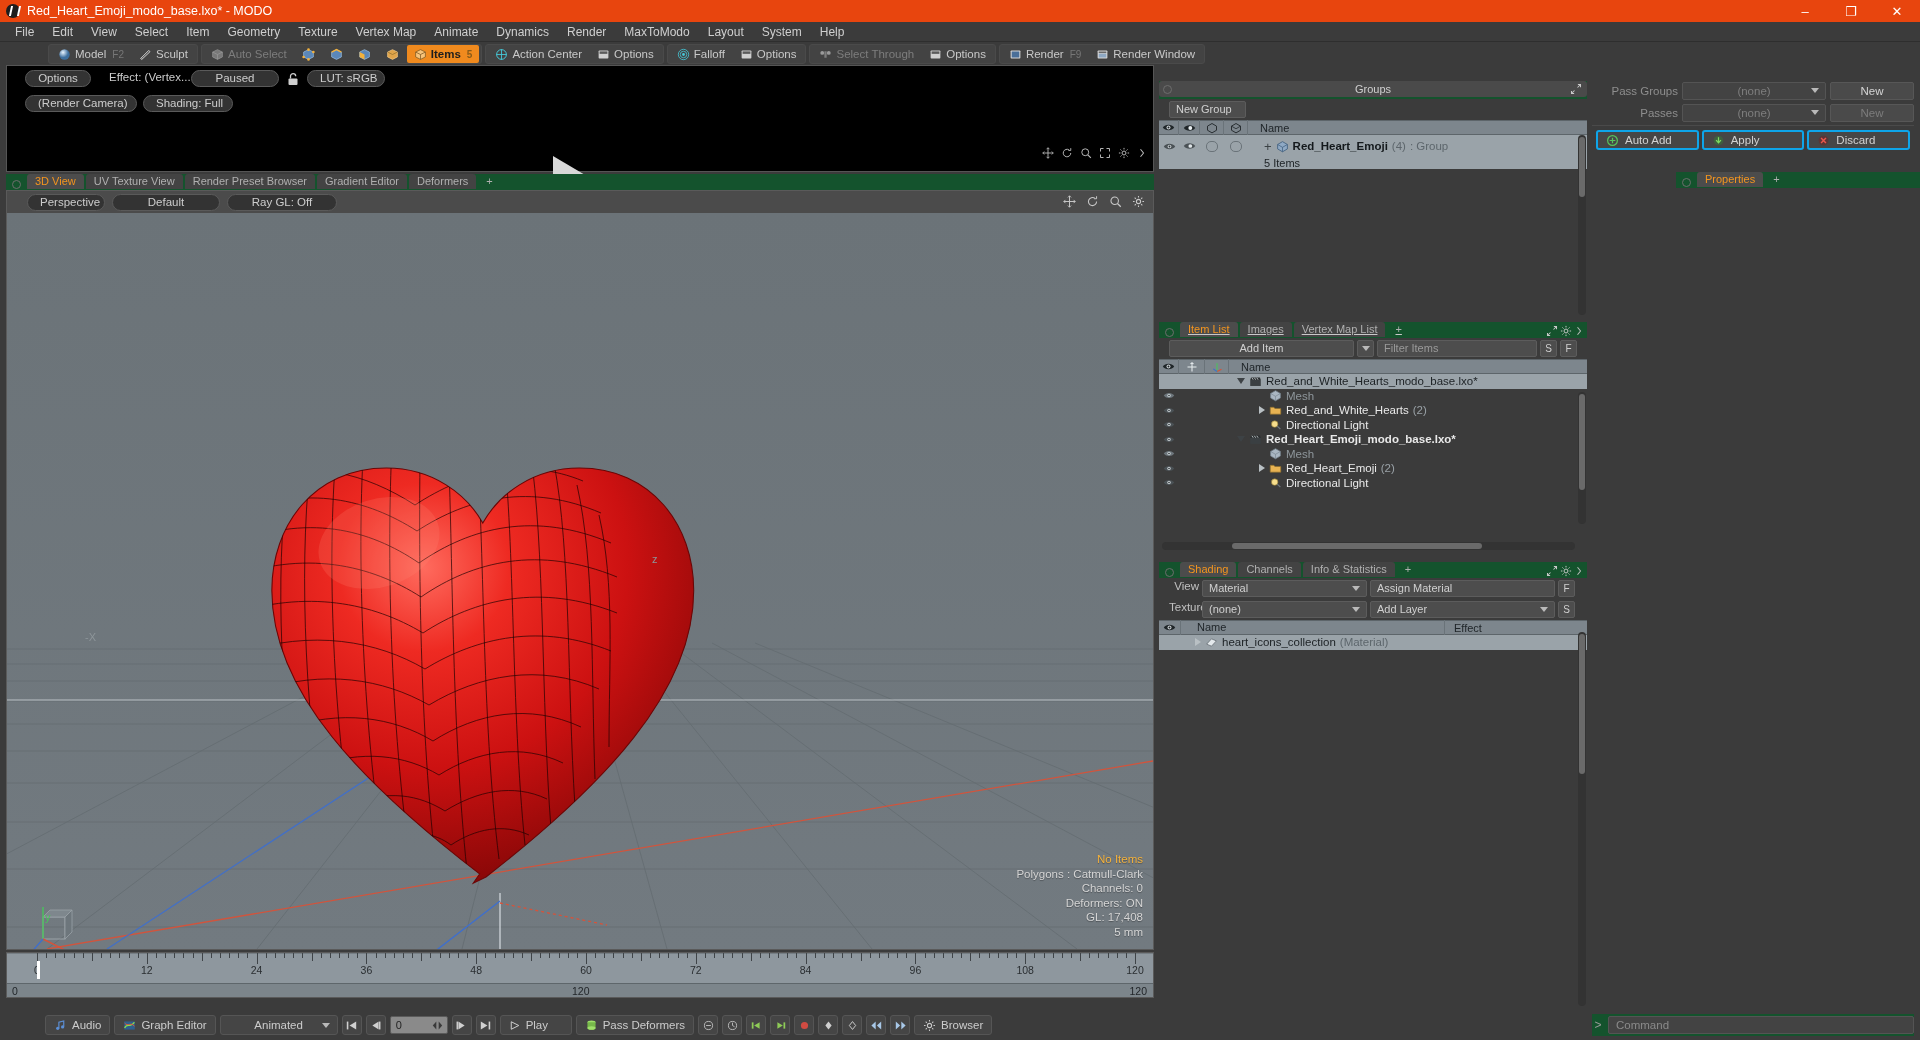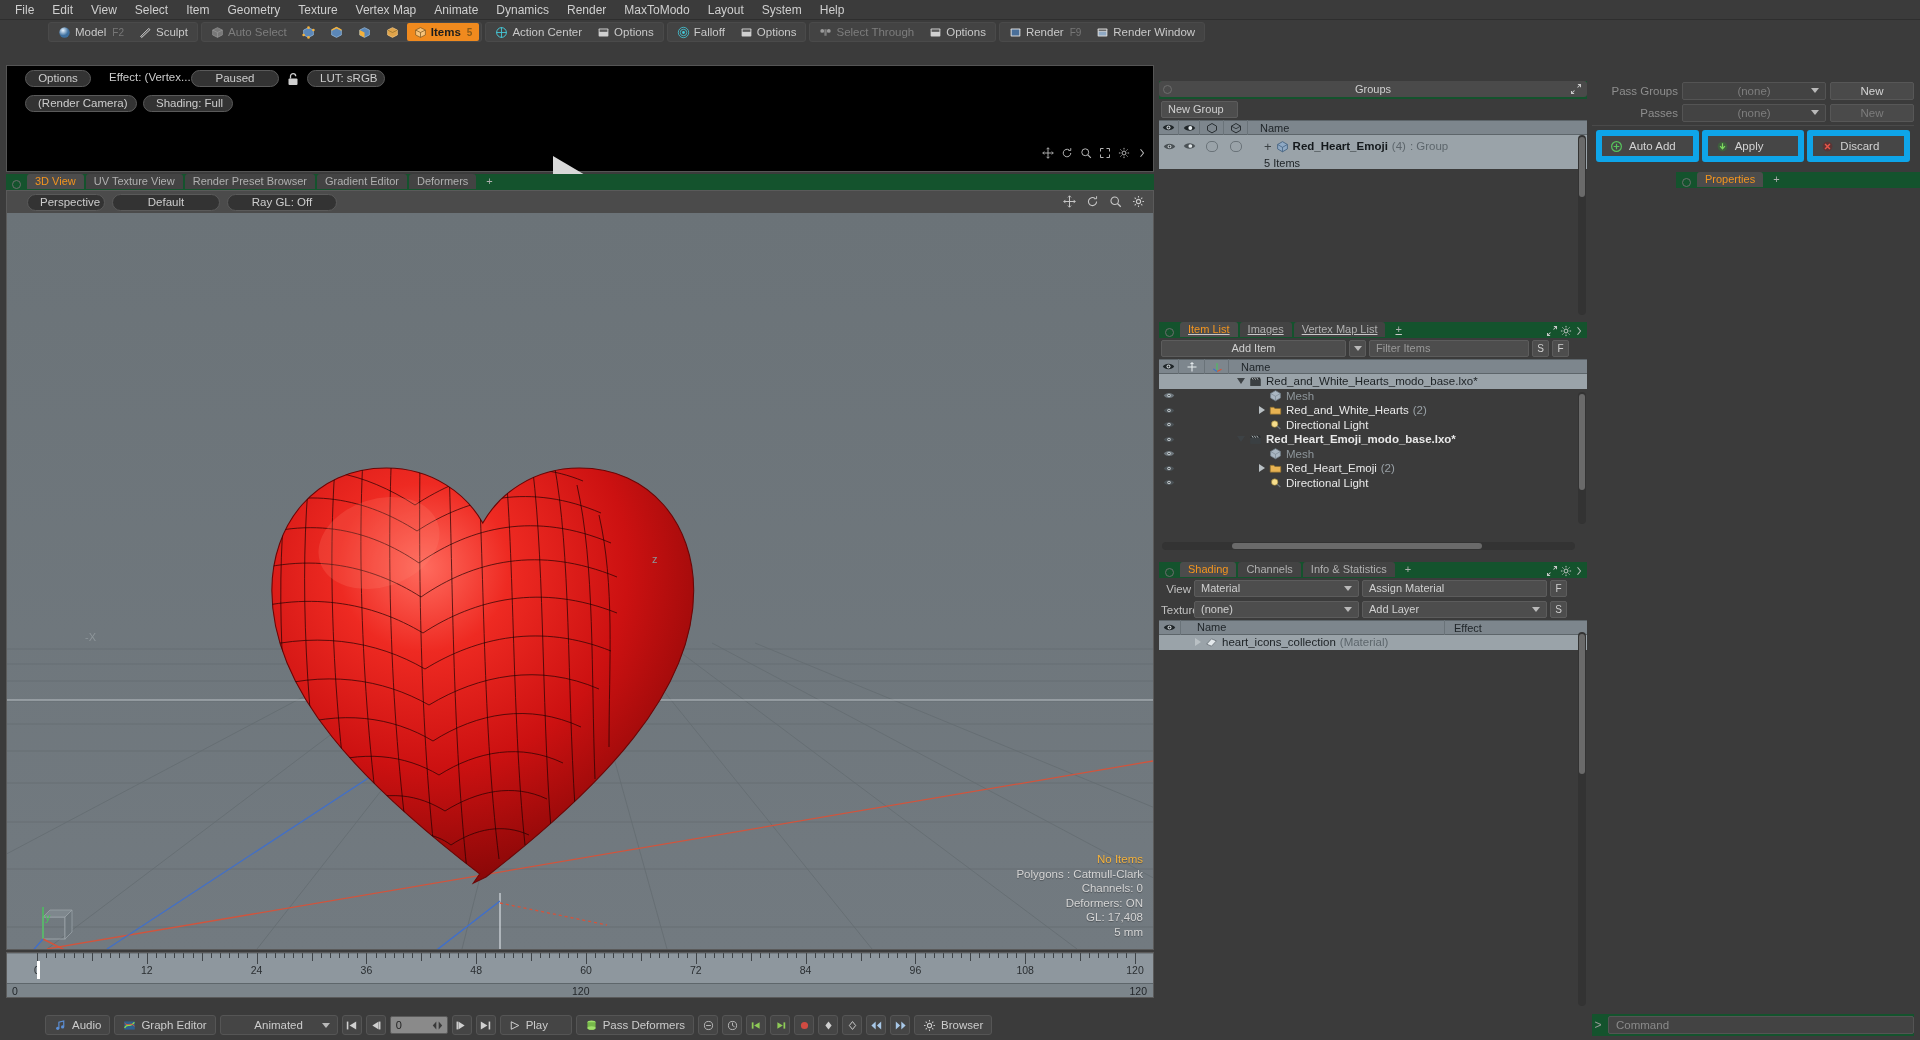--- a/index.html
+++ b/index.html
@@ -128,21 +128,21 @@
   }
   .mini { width: 20px; height: 20px; border: 1px solid #555; border-radius: 3px; background: #454545;
           display: flex; align-items: center; justify-content: center; }
 
   
   #groups   { left: 1159px; top: 81px;  width: 428px; height: 238px; }
   #itemlist { left: 1159px; top: 322px; width: 428px; height: 236px; text-decoration: underline; }
   #shading  { left: 1159px; top: 562px; width: 428px; height: 470px; }
 
   .pbody { position: absolute; left: 0; right: 0; top: 18px; bottom: 0; background: #3b3b3b; }
-  .toolrow { display: flex; align-items: center; gap: 3px; padding: 2px 2px; }
+  .toolrow { display: flex; align-items: flex-start; gap: 3px; padding: 2px 2px; margin-left: 8px; }
   .field {
     height: 17px; background: #4d4d4d; border: 1px solid #5c5c5c; border-radius: 2px;
     font-size: 11px; color: #d0d0d0; line-height: 15px; padding: 0 6px; display:flex; align-items:center;
   }
   .field.center { justify-content: center; }
   .btn-sm {
     width: 17px; height: 17px; background: #4d4d4d; border: 1px solid #5c5c5c; border-radius: 2px;
     font-size: 10px; color: #cfcfcf; display: flex; align-items: center; justify-content: center; flex: none;
   }
   .caret { width: 0; height: 0; border-left: 4px solid transparent; border-right: 4px solid transparent; border-top: 5px solid #b9b9b9; }
@@ -175,35 +175,44 @@
   #passes { left: 1592px; top: 81px; width: 322px; height: 90px; background: #3b3b3b; }
   .prow { display: flex; align-items: center; gap: 4px; height: 19px; margin-bottom: 3px; }
   .plabel { width: 86px; text-align: right; font-size: 11.5px; color: #8e8e8e; }
   .pdrop { flex: 1; height: 18px; background: #434343; border: 1px solid #545454; border-radius: 2px;
            display: flex; align-items: center; justify-content: center; color: #7e7e7e; font-size: 11.5px; position: relative; }
   .pdrop .caret { position: absolute; right: 6px; }
   .pnew { width: 84px; height: 18px; background: #4a4a4a; border: 1px solid #575757; border-radius: 2px;
           display: flex; align-items: center; justify-content: center; font-size: 11.5px; color: #d5d5d5; }
   .pnew.dim { color: #7d7d7d; }
   .actrow { display: flex; gap: 3px; padding: 4px 4px 0 4px; border-top: 1px solid #4a4a4a; margin-top: 2px; }
-  .actbtn { flex: 1; height: 32px; background: #464646; border: 6px solid #0ea5e9; border-radius: 3px;
+  .actbtn { flex: 1; height: 20px; background: #464646; border: 2px solid #0ea5e9; border-radius: 3px;
             display: flex; align-items: center; gap: 6px; padding-left: 8px; font-size: 11.5px; color: #d2d2d2; }
   #props { left: 1676px; top: 172px; width: 322px; height: 850px; }
   #props .pbody { background: #3b3b3b; }
 
   
   #cmdline { left: 1592px; top: 1014px; width: 322px; height: 22px; display: flex; align-items: center; gap: 4px; }
   .cmdinput { flex: 1; height: 18px; background: #434343; border: 1px solid #545454; border-radius: 2px;
               font-size: 11.5px; color: #8a8a8a; line-height: 16px; padding-left: 7px; }
 </style>
 </head>
 <body>
 
 <div class="app">
 
+  <div class="titlebar">
+    <div class="tb-icon"></div>
+    <div class="tb-title">Red_Heart_Emoji_modo_base.lxo* - MODO</div>
+    <div class="win-btns">
+      <div class="win-btn">–</div>
+      <div class="win-btn">❐</div>
+      <div class="win-btn close">✕</div>
+    </div>
+  </div>
 
   <div class="menubar">
     <div class="mi">File</div>
     <div class="mi">Edit</div>
     <div class="mi">View</div>
     <div class="mi">Select</div>
     <div class="mi">Item</div>
     <div class="mi">Geometry</div>
     <div class="mi">Texture</div>
     <div class="mi">Vertex Map</div>

